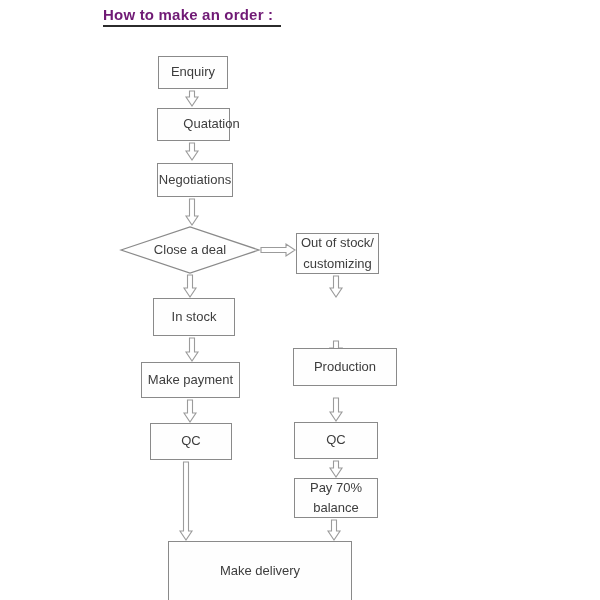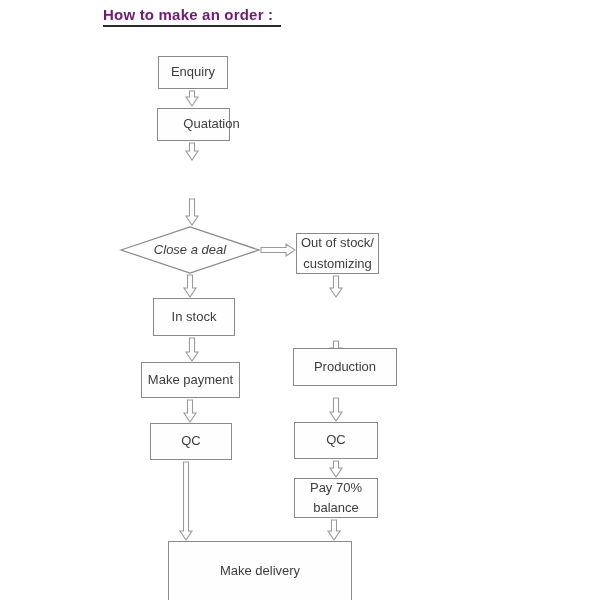--- a/index.html
+++ b/index.html
@@ -15,21 +15,21 @@
   }
   #arrow-layer{position:absolute;left:0;top:0;z-index:1;}
   .node{
     position:absolute;z-index:2;
     background:#fefefe;border:1px solid #8a8a8a;
     display:flex;align-items:center;justify-content:center;
     font-size:13px;color:#3d3d3d;text-align:center;
     white-space:pre-line;line-height:1.55;box-sizing:border-box;
   }
   .diamond-label{
-    position:absolute;z-index:2;background:transparent;border:none;font-style:italic;
+    position:absolute;z-index:2;background:transparent;border:none;
   }
   #n-enquiry      {left:158px;top:56px; width:70px; height:33px;}
   #n-quotation    {left:157px;top:108px;width:73px; height:33px;padding-left:36px;}
   #n-negotiations {left:157px;top:163px;width:76px; height:34px;}
   #n-close-deal   {left:121px;top:227px;width:138px;height:46px;}
   #n-in-stock     {left:153px;top:298px;width:82px; height:38px;}
   #n-make-payment {left:141px;top:362px;width:99px; height:36px;}
   #n-qc-left      {left:150px;top:423px;width:82px; height:37px;}
   #n-out-of-stock {left:296px;top:233px;width:83px; height:41px;}
   #n-pay-deposit  {left:296px;top:298px;width:81px; height:41px;}
@@ -57,20 +57,21 @@
       <polygon points="183.5,462 183.5,531 180,531 186,540 192,531 188.5,531 188.5,462" fill="#ffffff" stroke="#9b9b9b" stroke-width="1.1"></polygon>
       <polygon points="333.5,276 333.5,288 330,288 336,297 342,288 338.5,288 338.5,276" fill="#ffffff" stroke="#9b9b9b" stroke-width="1.1"></polygon>
       <polygon points="333.5,341 333.5,348 330,348 336,357 342,348 338.5,348 338.5,341" fill="#ffffff" stroke="#9b9b9b" stroke-width="1.1"></polygon>
       <polygon points="333.5,398 333.5,412 330,412 336,421 342,412 338.5,412 338.5,398" fill="#ffffff" stroke="#9b9b9b" stroke-width="1.1"></polygon>
       <polygon points="333.5,461 333.5,468 330,468 336,477 342,468 338.5,468 338.5,461" fill="#ffffff" stroke="#9b9b9b" stroke-width="1.1"></polygon>
       <polygon points="331.5,520 331.5,531 328,531 334,540 340,531 336.5,531 336.5,520" fill="#ffffff" stroke="#9b9b9b" stroke-width="1.1"></polygon>
     </svg>
 
   <div class="node" id="n-enquiry">Enquiry</div>
   <div class="node" id="n-quotation">Quatation</div>
+  <div class="node" id="n-negotiations">Negotiations</div>
   <div class="node diamond-label" id="n-close-deal">Close a deal</div>
   <div class="node" id="n-in-stock">In stock</div>
   <div class="node" id="n-make-payment">Make payment</div>
   <div class="node" id="n-qc-left">QC</div>
   <div class="node" id="n-out-of-stock">Out of stock/
 customizing</div>
   <div class="node" id="n-production">Production</div>
   <div class="node" id="n-qc-right">QC</div>
   <div class="node" id="n-pay-balance">Pay 70%
 balance</div>

